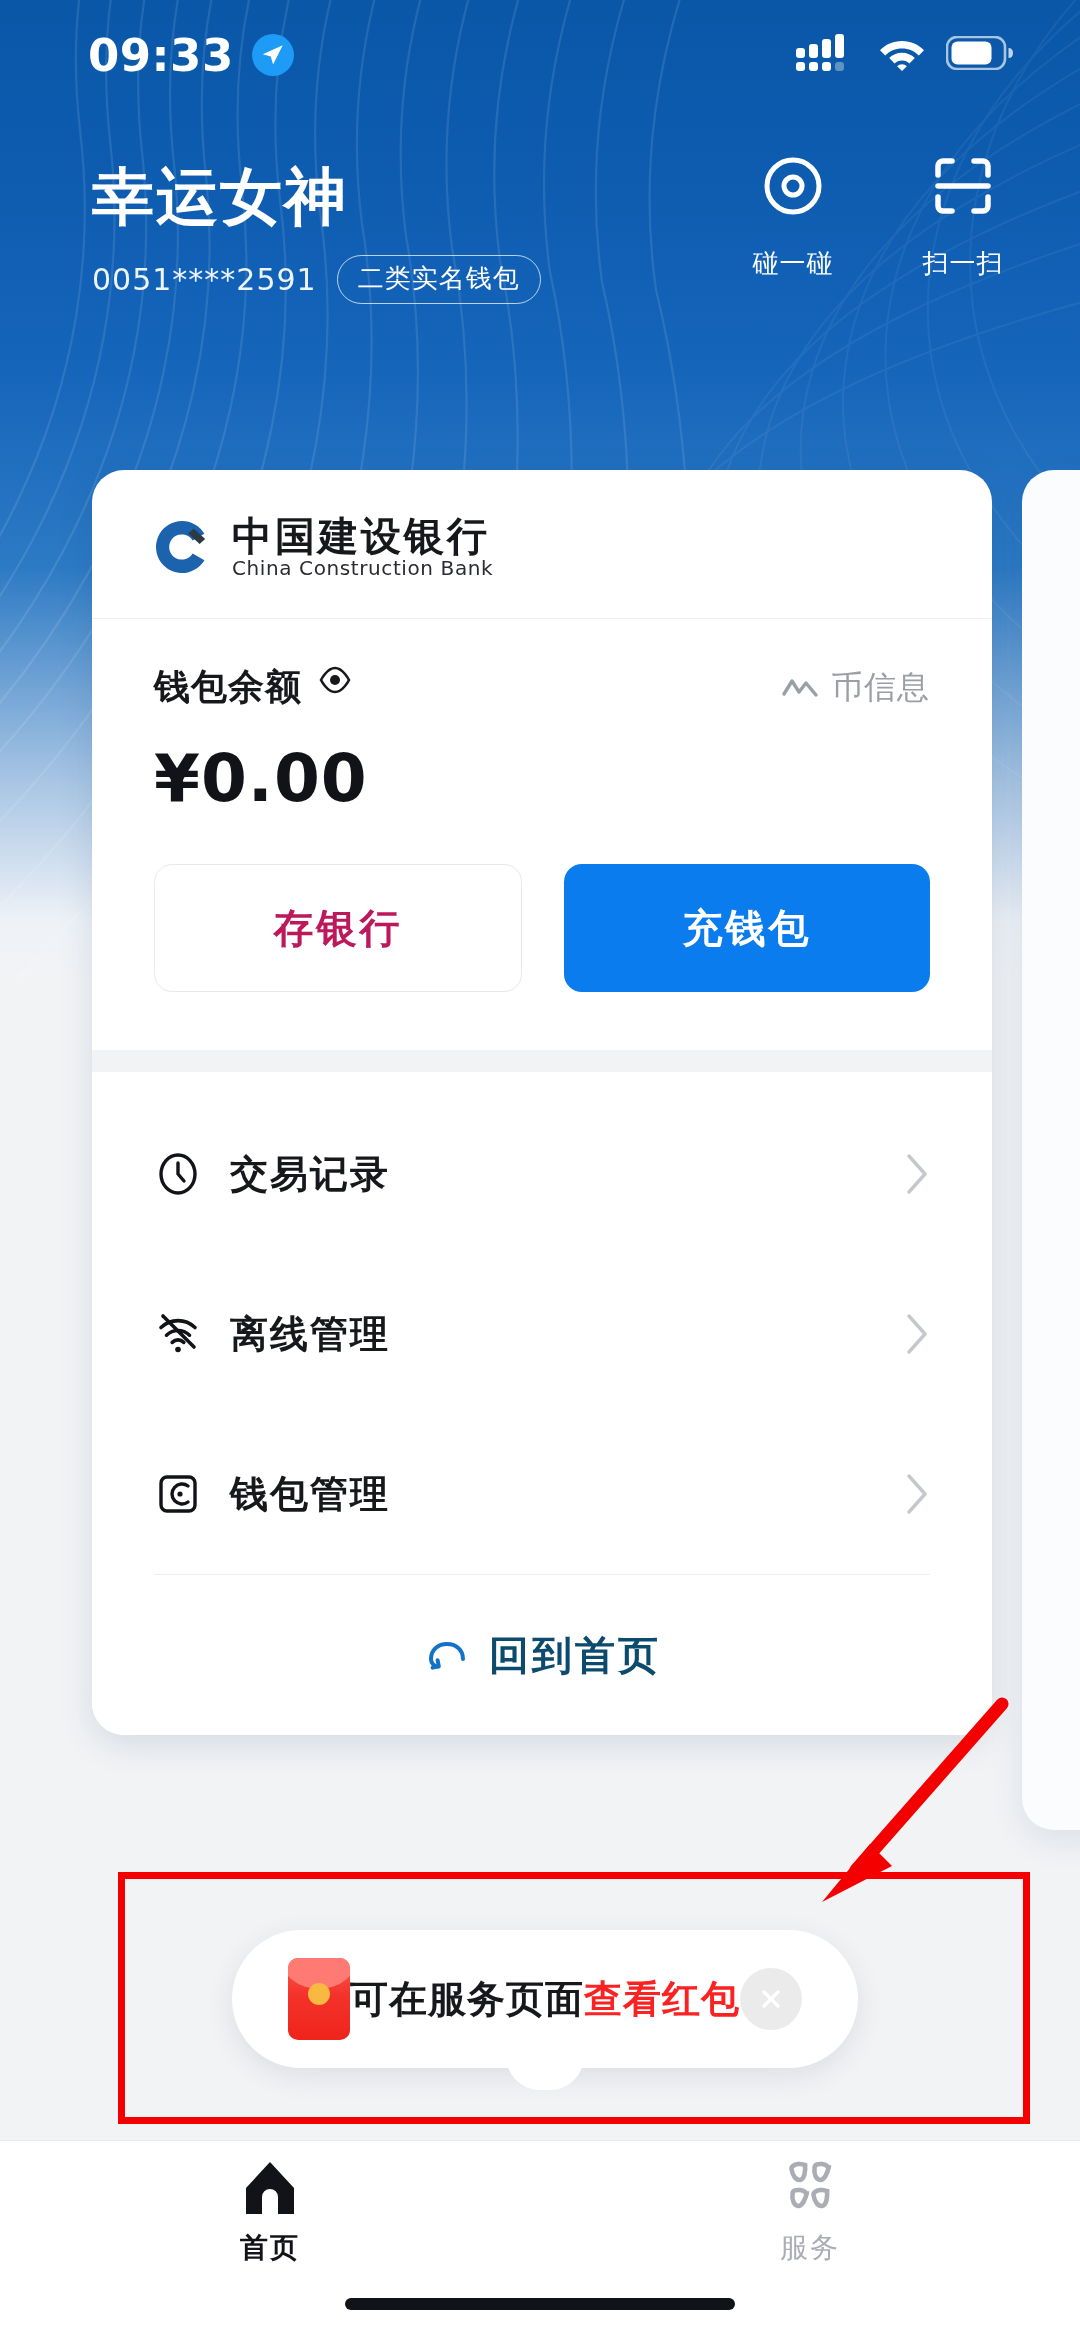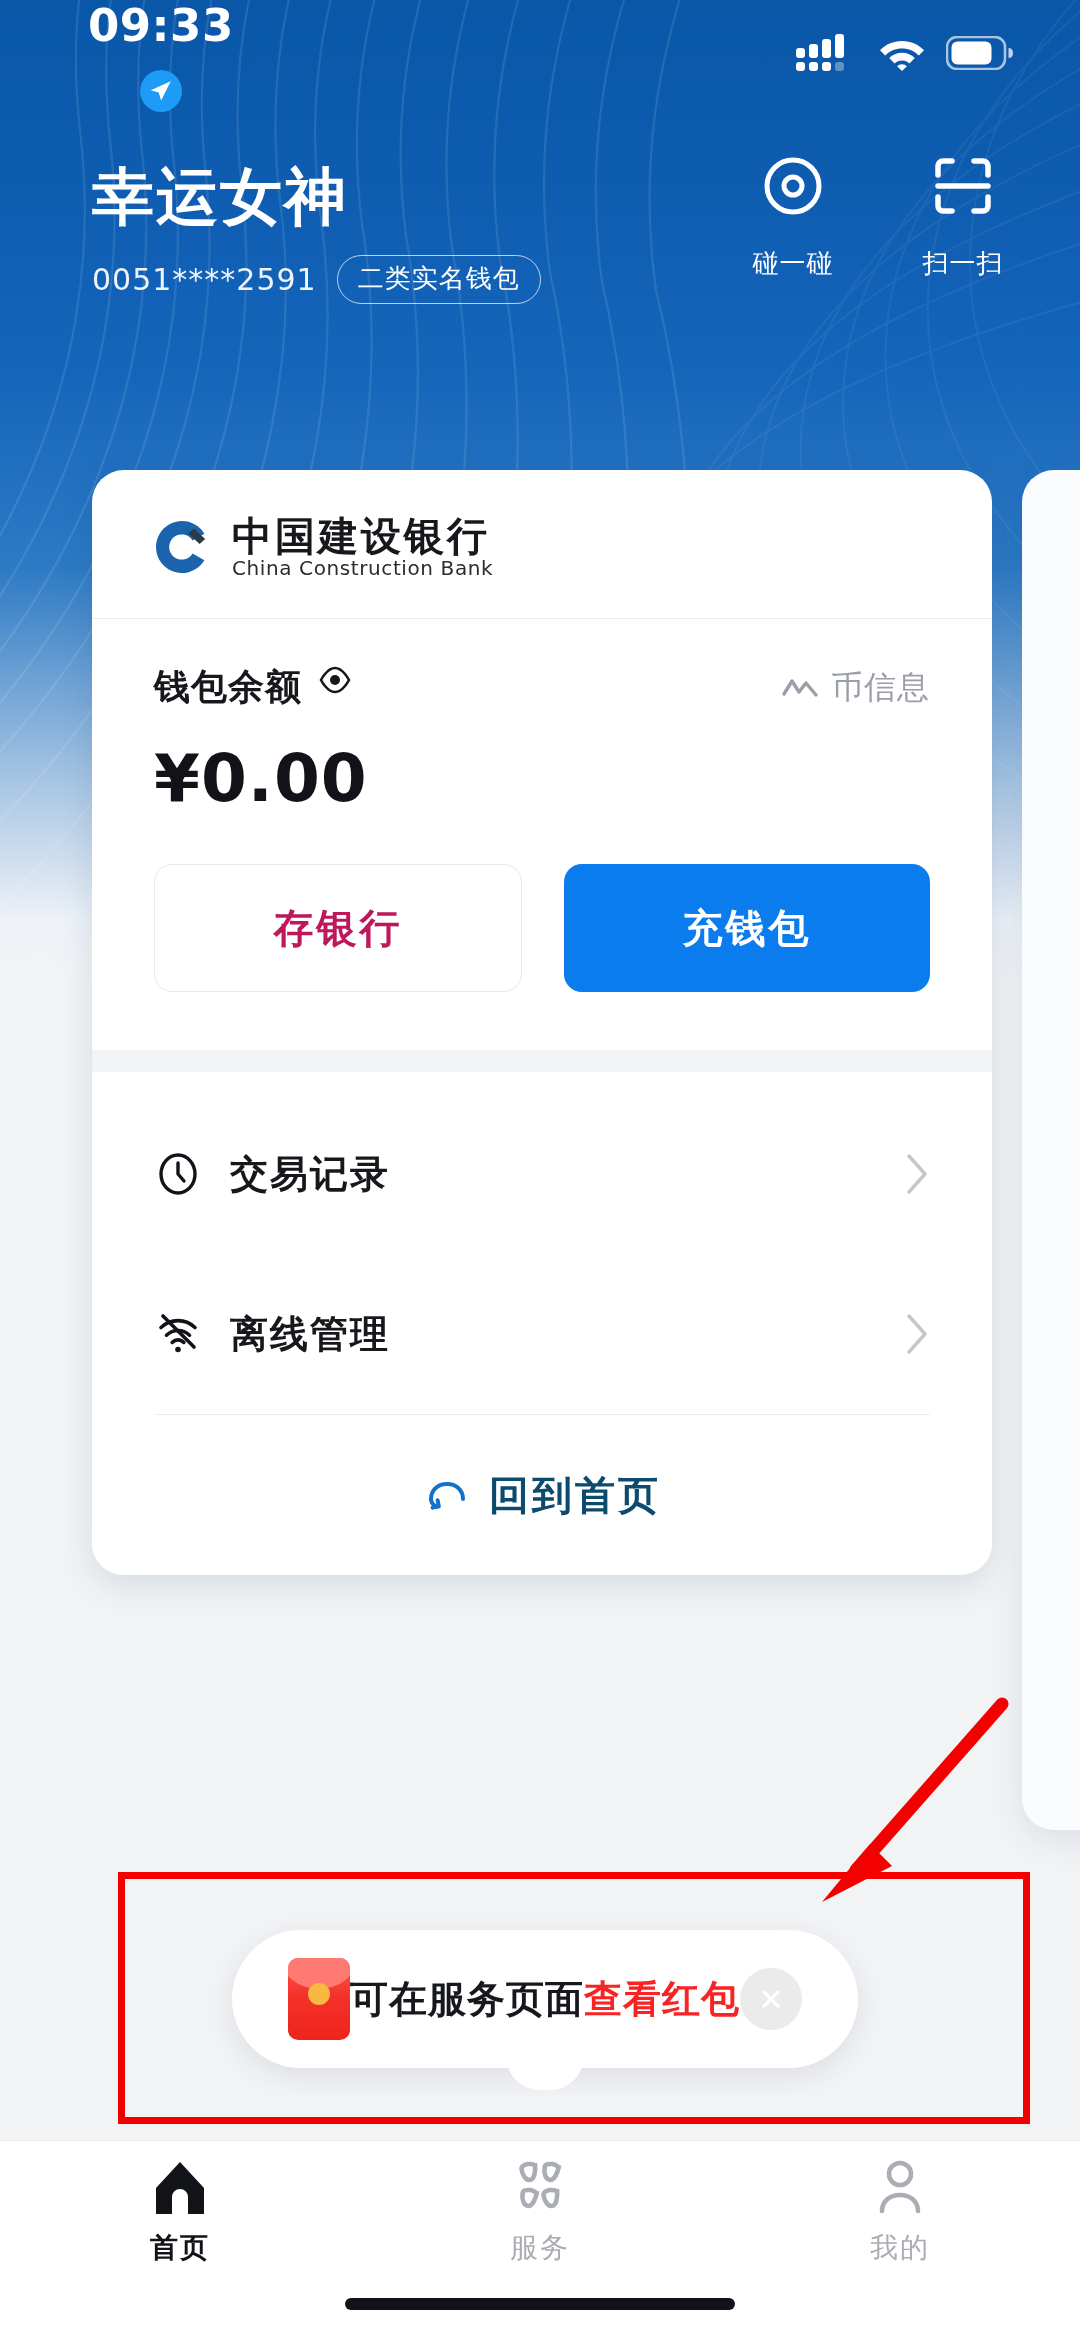--- a/index.html
+++ b/index.html
@@ -27,21 +27,21 @@
     position:absolute; left:120px; top:-180px; width:1300px; height:1000px;
     opacity:.22;
   }
 
   
   .statusbar {
     position:absolute; left:0; top:0; width:1080px; height:110px;
     display:flex; align-items:center; justify-content:space-between;
     padding:0 66px 0 88px; z-index:30;
   }
-  .sb-left { display:flex; align-items:center; gap:18px;flex-direction:column; }
+  .sb-left { display:flex; align-items:center; gap:18px; }
   .sb-time {
     color:#fff; font-size:45px; font-weight:700; letter-spacing:.5px;
     font-family:"DejaVu Sans","Liberation Sans",sans-serif;
   }
   .sb-loc {
     width:42px; height:42px; border-radius:50%; background:#1d9bf6;
     display:flex; align-items:center; justify-content:center;
   }
   .sb-right { display:flex; align-items:center; gap:20px; }
 
@@ -373,20 +373,31 @@
         <circle cx="24" cy="39.5" r="2.8" fill="#111318"></circle>
         <path d="M9 6 40 37" stroke="#111318" stroke-width="3.6" stroke-linecap="round"></path>
         <path d="M9 6 40 37" stroke="#fff" stroke-width="1.2" stroke-linecap="round" opacity="0"></path>
       </svg>
       <span class="menu-label">离线管理</span>
       <svg class="chev" width="26" height="44" viewBox="0 0 26 44">
         <path d="M5 4 21 22 5 40" fill="none" stroke="#c4c7cc" stroke-width="3.4" stroke-linecap="round" stroke-linejoin="round"></path>
       </svg>
     </div>
 
+    <div class="menu-item">
+      <svg width="48" height="48" viewBox="0 0 48 48">
+        <rect x="7" y="7" width="34" height="34" rx="6" fill="none" stroke="#111318" stroke-width="3.4"></rect>
+        <path d="M34 16a10 10 0 1 0 0 16" fill="none" stroke="#111318" stroke-width="3.4" stroke-linecap="round"></path>
+        <circle cx="26" cy="24" r="2.6" fill="#111318"></circle>
+      </svg>
+      <span class="menu-label">钱包管理</span>
+      <svg class="chev" width="26" height="44" viewBox="0 0 26 44">
+        <path d="M5 4 21 22 5 40" fill="none" stroke="#c4c7cc" stroke-width="3.4" stroke-linecap="round" stroke-linejoin="round"></path>
+      </svg>
+    </div>
 
   </div>
 
   <div class="menu-divider"></div>
 
   <div class="home-row">
     <svg width="48" height="40" viewBox="0 0 48 40">
       <path d="M8 24C8 14.6 15.2 9 24 9s16 5.6 16 15" fill="none" stroke="#1271c9" stroke-width="4" stroke-linecap="round"></path>
       <path d="M8 24c0 4.4 3.3 7.6 7.4 7.6" fill="none" stroke="#1271c9" stroke-width="4" stroke-linecap="round"></path>
       <path d="M9.6 32.6 15.8 31.4 14.6 25.2" fill="none" stroke="#1271c9" stroke-width="4" stroke-linecap="round" stroke-linejoin="round"></path>
@@ -428,23 +439,16 @@
       <g fill="none" stroke="#aaadb3" stroke-width="4.6">
         <path d="M27 5c0 9-3 16-7 16S13 16 13 9c0-2.4 3-4 7-4s7 1.6 7 4z" transform="rotate(-8 20 13)"></path>
         <path d="M49 5c0 9-3 16-7 16s-7-5-7-12c0-2.4 3-4 7-4s7 1.6 7 4z" transform="rotate(8 42 13)"></path>
         <path d="M27 31c0 9-3 16-7 16s-7-5-7-12c0-2.4 3-4 7-4s7 1.6 7 4z" transform="rotate(8 20 39)"></path>
         <path d="M49 31c0 9-3 16-7 16s-7-5-7-12c0-2.4 3-4 7-4s7 1.6 7 4z" transform="rotate(-8 42 39)"></path>
       </g>
     </svg>
     <span class="tab-label">服务</span>
   </div>
 
-  <div class="tab inactive">
-    <svg width="62" height="58" viewBox="0 0 62 58">
-      <circle cx="31" cy="15" r="11" fill="none" stroke="#aaadb3" stroke-width="4.6"></circle>
-      <path d="M13 52c0-10 8-16 18-16s18 6 18 16" fill="none" stroke="#aaadb3" stroke-width="4.6" stroke-linecap="round"></path>
-    </svg>
-    <span class="tab-label">我的</span>
-  </div>
 
 </div>
 
 <div class="home-indicator"></div>
 
 </body></html>

